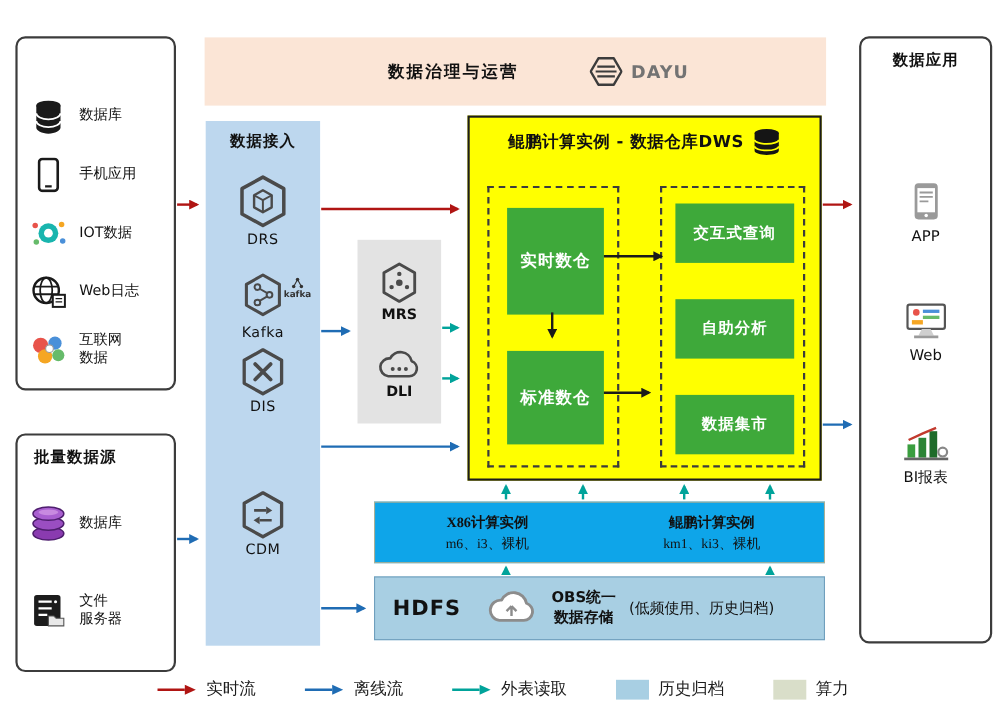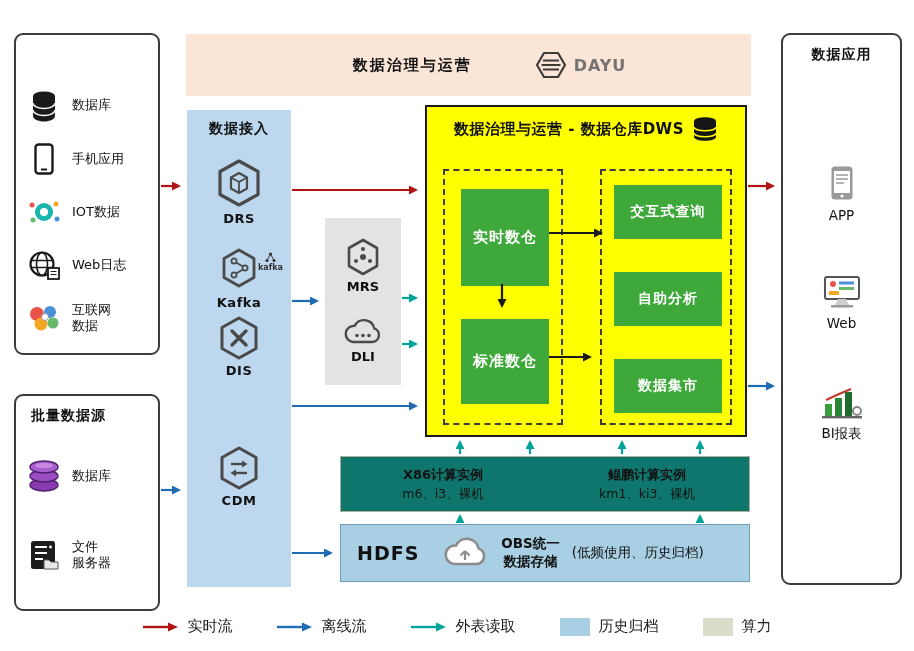--- a/index.html
+++ b/index.html
@@ -24,21 +24,21 @@
   .src-list { position:absolute; left:6px; right:4px; top:44px; bottom:8px; display:flex; flex-direction:column; }
   .bt-panel .src-list { top:40px; bottom:14px; }
   .src-row { flex:1; display:flex; align-items:center; gap:6px; }
   .icn { width:44px; flex:0 0 44px; display:flex; justify-content:center; }
   .src-label { font-size:13px; line-height:1.25; white-space:pre-line; }
 
   
   .ing-col { position:absolute; left:187px; top:110px; width:104px; height:477px; background:#bdd7ee; }
   .ing-title { text-align:center; font-size:14px; font-weight:bold; padding-top:10px; letter-spacing:1px; }
   .ing-item { position:absolute; left:0; width:100%; display:flex; flex-direction:column; align-items:center; }
-  .ing-label { font-size:13px; font-weight:bold; margin-top:3px; letter-spacing:.5px; }
+  .ing-label { font-size:13px; font-weight:normal; margin-top:3px; letter-spacing:.5px; }
   .kafka-wrap { position:relative; display:inline-block; }
   .kafka-badge { position:absolute; left:37px; top:4px; display:flex; flex-direction:column; align-items:center; }
   .kafka-badge-text { font-size:8px; font-weight:bold; color:#333; }
 
   
   .lake-box { position:absolute; left:325px; top:218px; width:76px; height:167px; background:#e3e3e3; }
   .lake-item { position:absolute; width:100%; display:flex; flex-direction:column; align-items:center; }
   .lake-label { font-size:13px; font-weight:bold; margin-top:3px; }
 
   
@@ -48,21 +48,21 @@
   .dashed { position:absolute; border:2px dashed #3c3c3c; }
   .left-dashed { left:16px; top:62px; width:120px; height:256px; }
   .right-dashed { left:173px; top:62px; width:132px; height:256px; }
   .green-box { position:absolute; background:#3ea93a; color:#fff; font-weight:bold;
                display:flex; align-items:center; justify-content:center; letter-spacing:1px; }
   .left-dashed .green-box { left:16px; width:88px; font-size:15px; }
   .right-dashed .green-box { left:12px; width:108px; height:54px; font-size:14px; }
 
   
   .compute-bar { position:absolute; left:340px; top:456px; width:410px; height:56px;
-                 background:#0f766e; border:1px solid #a9b096; display:flex; }
+                 background:#0ea5e9; border:1px solid #a9b096; display:flex;font-family:Liberation Serif, serif; }
   .cb-cell { flex:1; display:flex; flex-direction:column; align-items:center; justify-content:center; gap:2px; }
   .cb-title { font-size:13px; font-weight:bold; }
   .cb-sub { font-size:12.5px; }
 
   
   .storage-bar { position:absolute; left:340px; top:524px; width:410px; height:58px;
                  background:#a8cfe3; border:1px solid #6f9fbd; display:flex; align-items:center;
                  padding:0 16px; gap:12px; }
   .hdfs-label { font-size:19px; font-weight:bold; letter-spacing:1px; margin-right:10px; }
   .obs-label { font-size:13.5px; font-weight:bold; white-space:pre-line; text-align:center; line-height:1.3; }
@@ -265,21 +265,21 @@
         <circle cx="15" cy="17.5" r="1.8" fill="#4a4a4a"></circle>
         <circle cx="21" cy="17.5" r="1.8" fill="#4a4a4a"></circle>
         <circle cx="27" cy="17.5" r="1.8" fill="#4a4a4a"></circle>
       </svg>
       <div class="lake-label">DLI</div>
     </div>
   </div>
 
   <div class="dws-panel">
     <div class="dws-title-row">
-      <span class="dws-title">数据治理与运营 - 数据仓库DWS</span>
+      <span class="dws-title">鲲鹏计算实例 - 数据仓库DWS</span>
       <svg width="26" height="26" viewBox="0 0 26 26">
         <ellipse cx="13" cy="5" rx="11" ry="3.8" fill="#151515"></ellipse>
         <path d="M2,5 v16 c0,2.1 4.9,3.8 11,3.8 s11,-1.7 11,-3.8 V5" fill="#151515"></path>
         <path d="M2,11 c0,2.1 4.9,3.8 11,3.8 s11,-1.7 11,-3.8 M2,17 c0,2.1 4.9,3.8 11,3.8 s11,-1.7 11,-3.8" fill="none" stroke="#ffff00" stroke-width="1.6"></path>
       </svg>
     </div>
     <div class="dashed left-dashed">
       <div class="green-box" style="top:18px;height:97px">实时数仓</div>
       <div class="green-box" style="top:148px;height:85px">标准数仓</div>
     </div>

